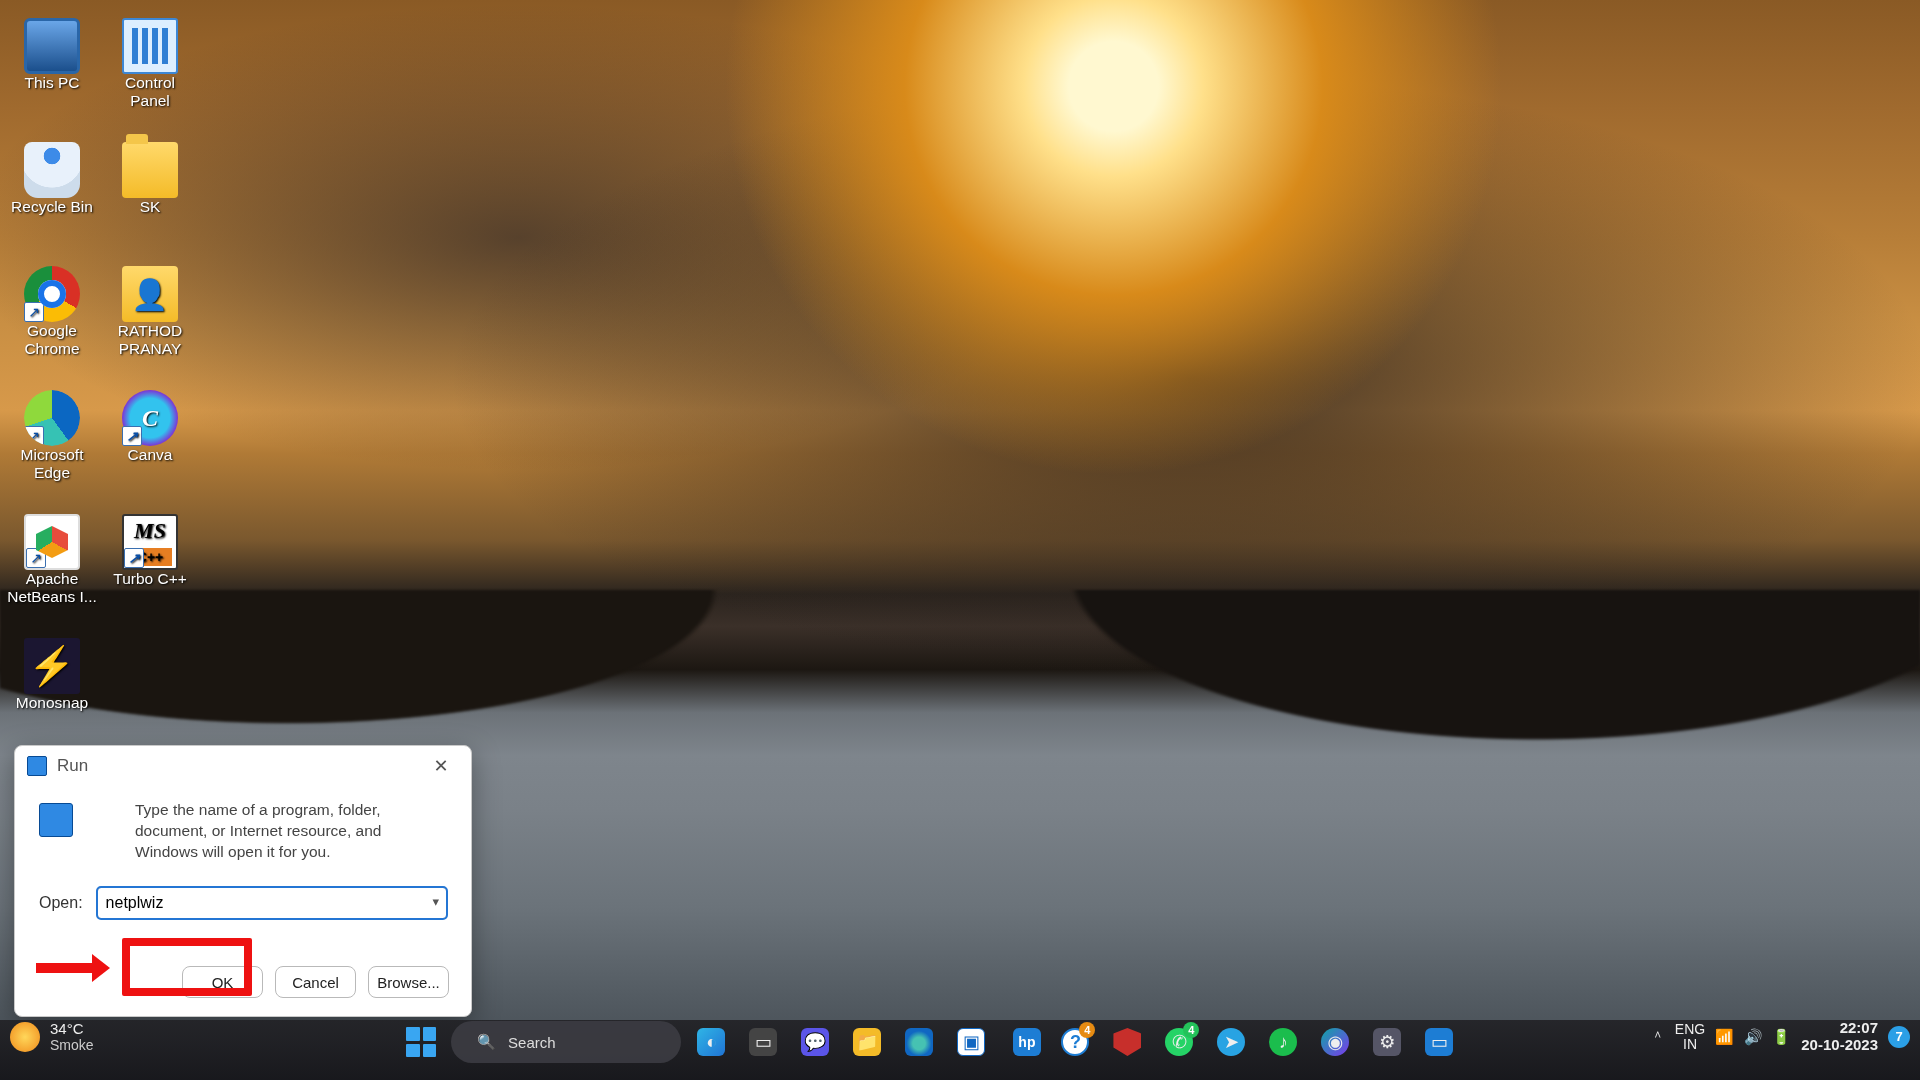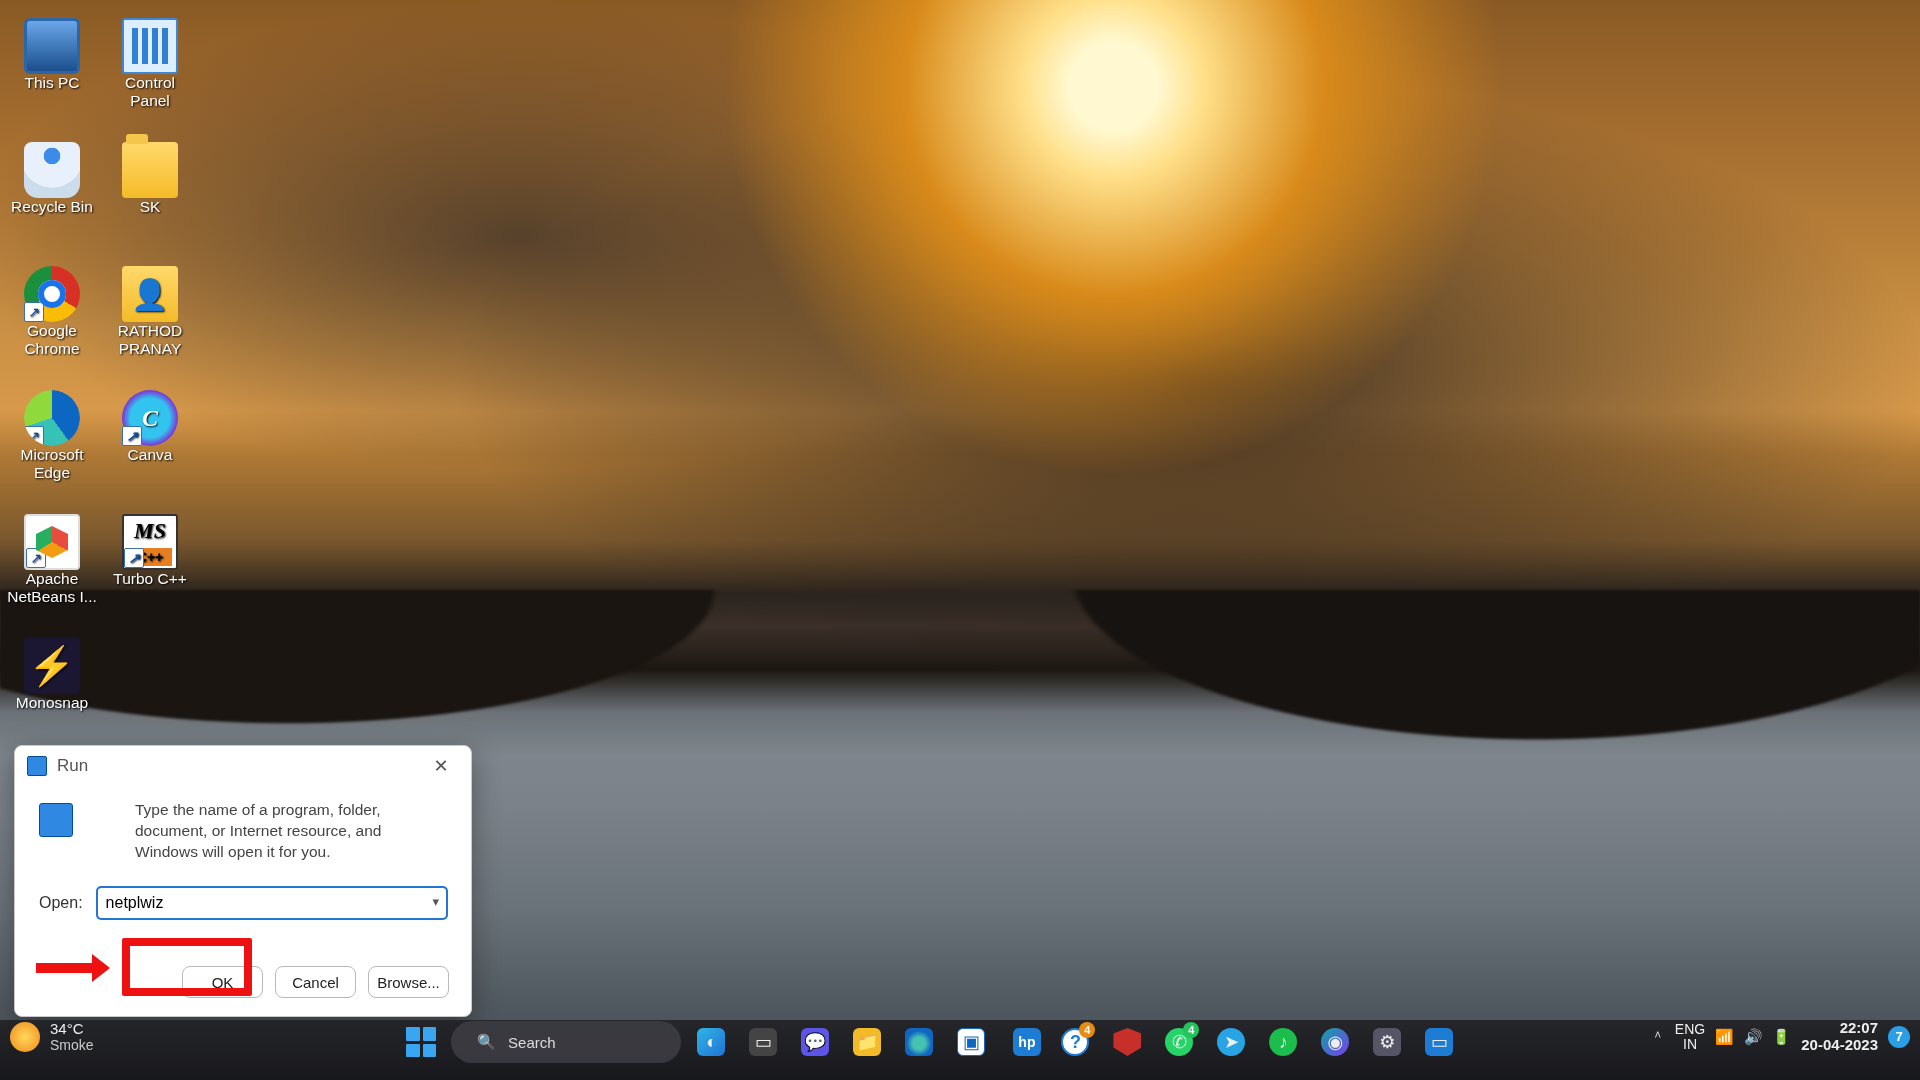--- a/index.html
+++ b/index.html
@@ -299,17 +299,17 @@
     <span style="font-size:14px">＾</span>
     <div class="lang">
       <div>ENG</div>
       <div>IN</div>
     </div>
     <span>📶</span>
     <span>🔊</span>
     <span>🔋</span>
     <div class="clock">
       <div>22:07</div>
-      <div>20-04-2023</div>
+      <div>20-10-2023</div>
     </div>
     <span class="notif">7</span>
   </div>
 </div>
 
 </body></html>

